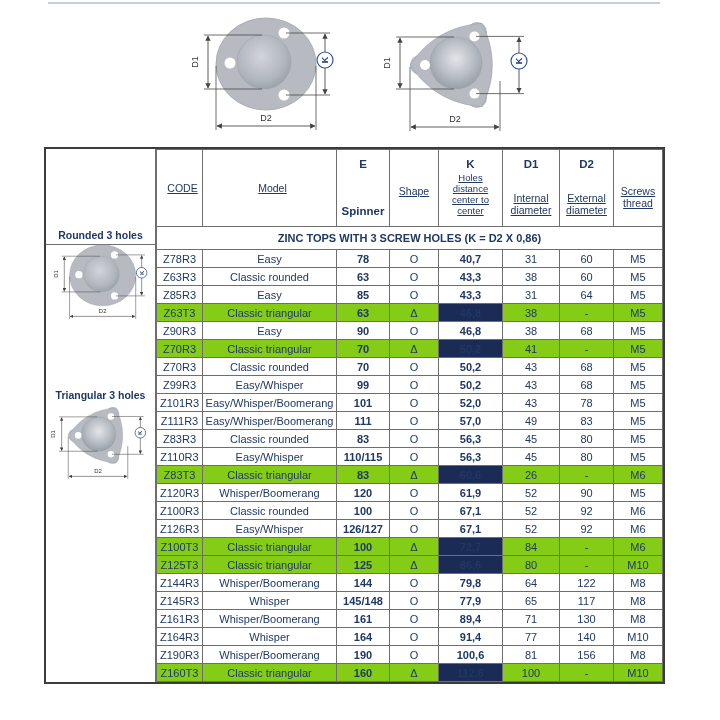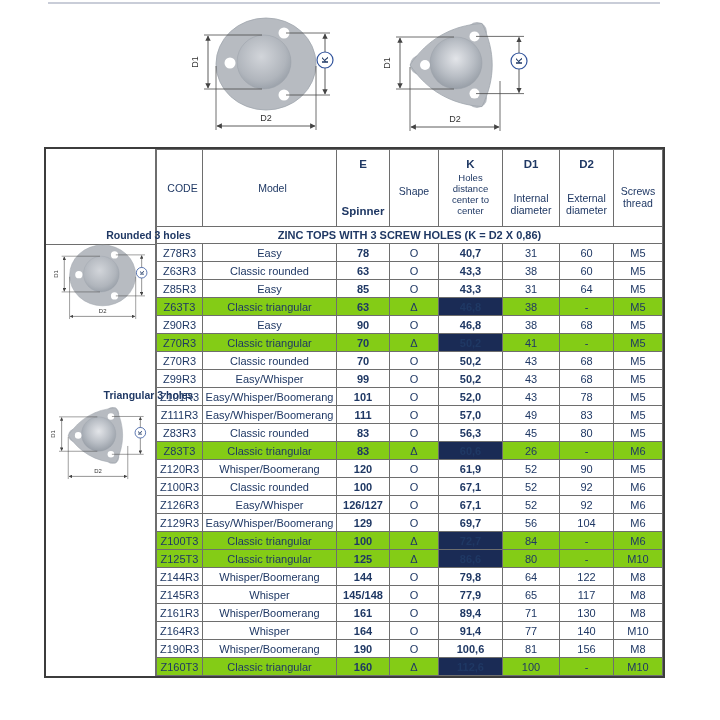--- a/index.html
+++ b/index.html
@@ -9,41 +9,41 @@
 
   .top-diag{position:absolute;}
   .diag-rounded{left:182px;top:12px;}
   .diag-tri{left:378px;top:13px;}
 
   .table-wrap{position:absolute;left:44px;top:147px;display:flex;align-items:stretch;
               border:2px solid #3c3c3c;background:#fff;}
   .img-col{position:relative;width:109px;border-right:1px solid #6e6e6e;background:#fff;}
   .img-col-divider{position:absolute;left:0;top:95px;width:100%;height:1px;background:#6e6e6e;}
   .img-col .cap{position:absolute;left:0;width:100%;text-align:center;
-                font-size:10.5px;font-weight:bold;color:#1f3864;padding-left:48px;}
+                font-size:10.5px;font-weight:bold;color:#1f3864;}
   .cap-rounded{top:80px;}
   .cap-tri{top:240px;}
   .mini-diag{position:absolute;left:1px;}
   .mini-rounded{top:92px;}
   .mini-tri{top:252px;}
 
   table.spec{border-collapse:collapse;table-layout:fixed;width:506px;}
   table.spec td{border:1px solid #6e6e6e;padding:0;text-align:center;vertical-align:middle;
                 font-size:11px;color:#1f3864;background:#fff;overflow:hidden;}
   tr.head{height:77px;}
-  tr.zinc{height:17px;}
+  tr.zinc{height:23px;}
   tbody.rows tr{height:18px;}
 
   .hwrap{height:71px;display:flex;flex-direction:column;align-items:center;
          justify-content:space-between;box-sizing:border-box;padding:5px 1px 7px;}
   .hmid{display:flex;align-items:center;justify-content:center;height:71px;margin-left:6px;}
   .hlow{display:flex;align-items:flex-start;justify-content:center;height:71px;
         box-sizing:border-box;padding-top:32px;}
   .htop{font-weight:bold;font-size:11.5px;}
-  .hsub{font-size:10.5px;line-height:1.15;}
+  .hsub{font-size:10.5px;line-height:1.15;text-decoration:underline;}
   td.hk{background:#1a2b55;color:#fff;}
   td.hk .hsub{font-size:9.5px;line-height:1.15;}
   .zinc-cell{font-weight:bold;font-size:11.5px;}
 
   td.c-model{font-size:10.5px;}
   td.c-e{font-weight:bold;}
   td.c-k{background:#1a2b55;color:#fff;font-weight:bold;margin-left:42px;}
   td.c-shape{font-size:10.5px;}
   tr.gray td{background:#84cc16;}
   tr.gray td.c-k{background:#1a2b55;}
@@ -293,20 +293,30 @@
           <tr>
             <td class="c-code">Z83R3</td>
             <td class="c-model">Classic rounded</td>
             <td class="c-e">83</td>
             <td class="c-shape">O</td>
             <td class="c-k">56,3</td>
             <td class="c-d1">45</td>
             <td class="c-d2">80</td>
             <td class="c-screws">M5</td>
           </tr>
+          <tr>
+            <td class="c-code">Z110R3</td>
+            <td class="c-model">Easy/Whisper</td>
+            <td class="c-e">110/115</td>
+            <td class="c-shape">O</td>
+            <td class="c-k">56,3</td>
+            <td class="c-d1">45</td>
+            <td class="c-d2">80</td>
+            <td class="c-screws">M5</td>
+          </tr>
           <tr class="gray">
             <td class="c-code">Z83T3</td>
             <td class="c-model">Classic triangular</td>
             <td class="c-e">83</td>
             <td class="c-shape">Δ</td>
             <td class="c-k">60,6</td>
             <td class="c-d1">26</td>
             <td class="c-d2">-</td>
             <td class="c-screws">M6</td>
           </tr>
@@ -333,30 +343,20 @@
           <tr>
             <td class="c-code">Z126R3</td>
             <td class="c-model">Easy/Whisper</td>
             <td class="c-e">126/127</td>
             <td class="c-shape">O</td>
             <td class="c-k">67,1</td>
             <td class="c-d1">52</td>
             <td class="c-d2">92</td>
             <td class="c-screws">M6</td>
           </tr>
-          <tr>
-            <td class="c-code">Z129R3</td>
-            <td class="c-model">Easy/Whisper/Boomerang</td>
-            <td class="c-e">129</td>
-            <td class="c-shape">O</td>
-            <td class="c-k">69,7</td>
-            <td class="c-d1">56</td>
-            <td class="c-d2">104</td>
-            <td class="c-screws">M6</td>
-          </tr>
           <tr class="gray">
             <td class="c-code">Z100T3</td>
             <td class="c-model">Classic triangular</td>
             <td class="c-e">100</td>
             <td class="c-shape">Δ</td>
             <td class="c-k">72,7</td>
             <td class="c-d1">84</td>
             <td class="c-d2">-</td>
             <td class="c-screws">M6</td>
           </tr>

